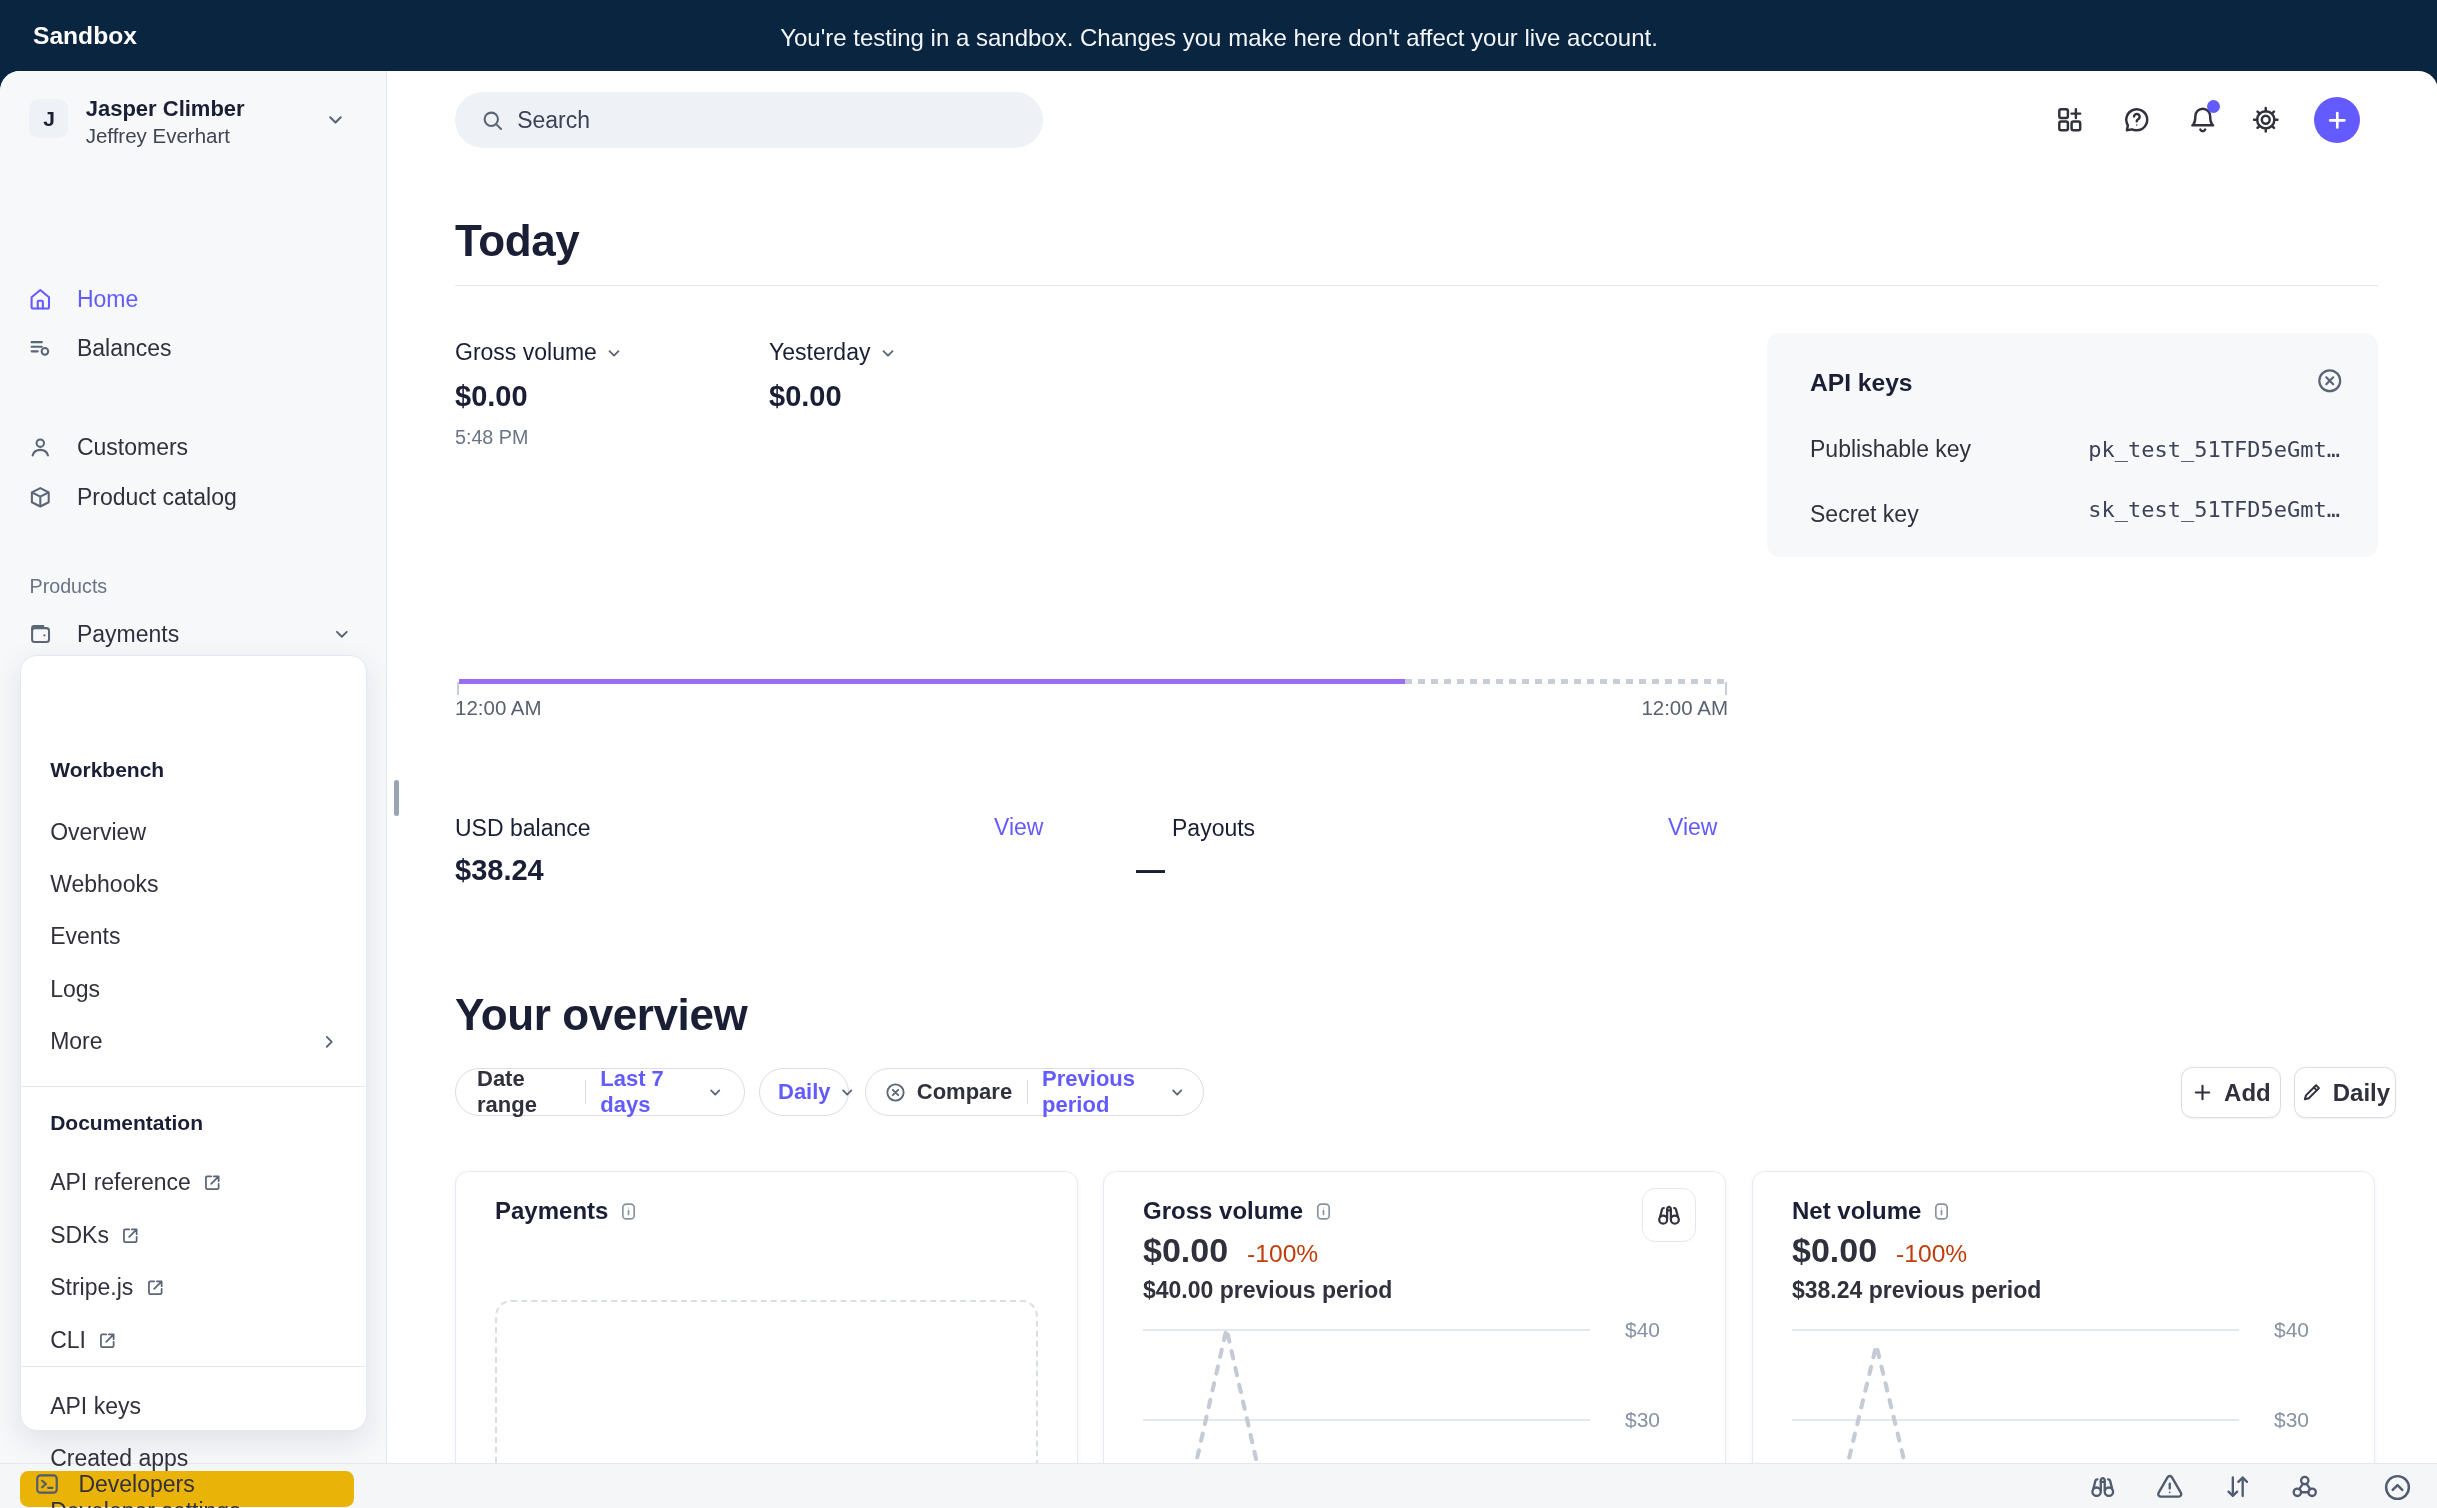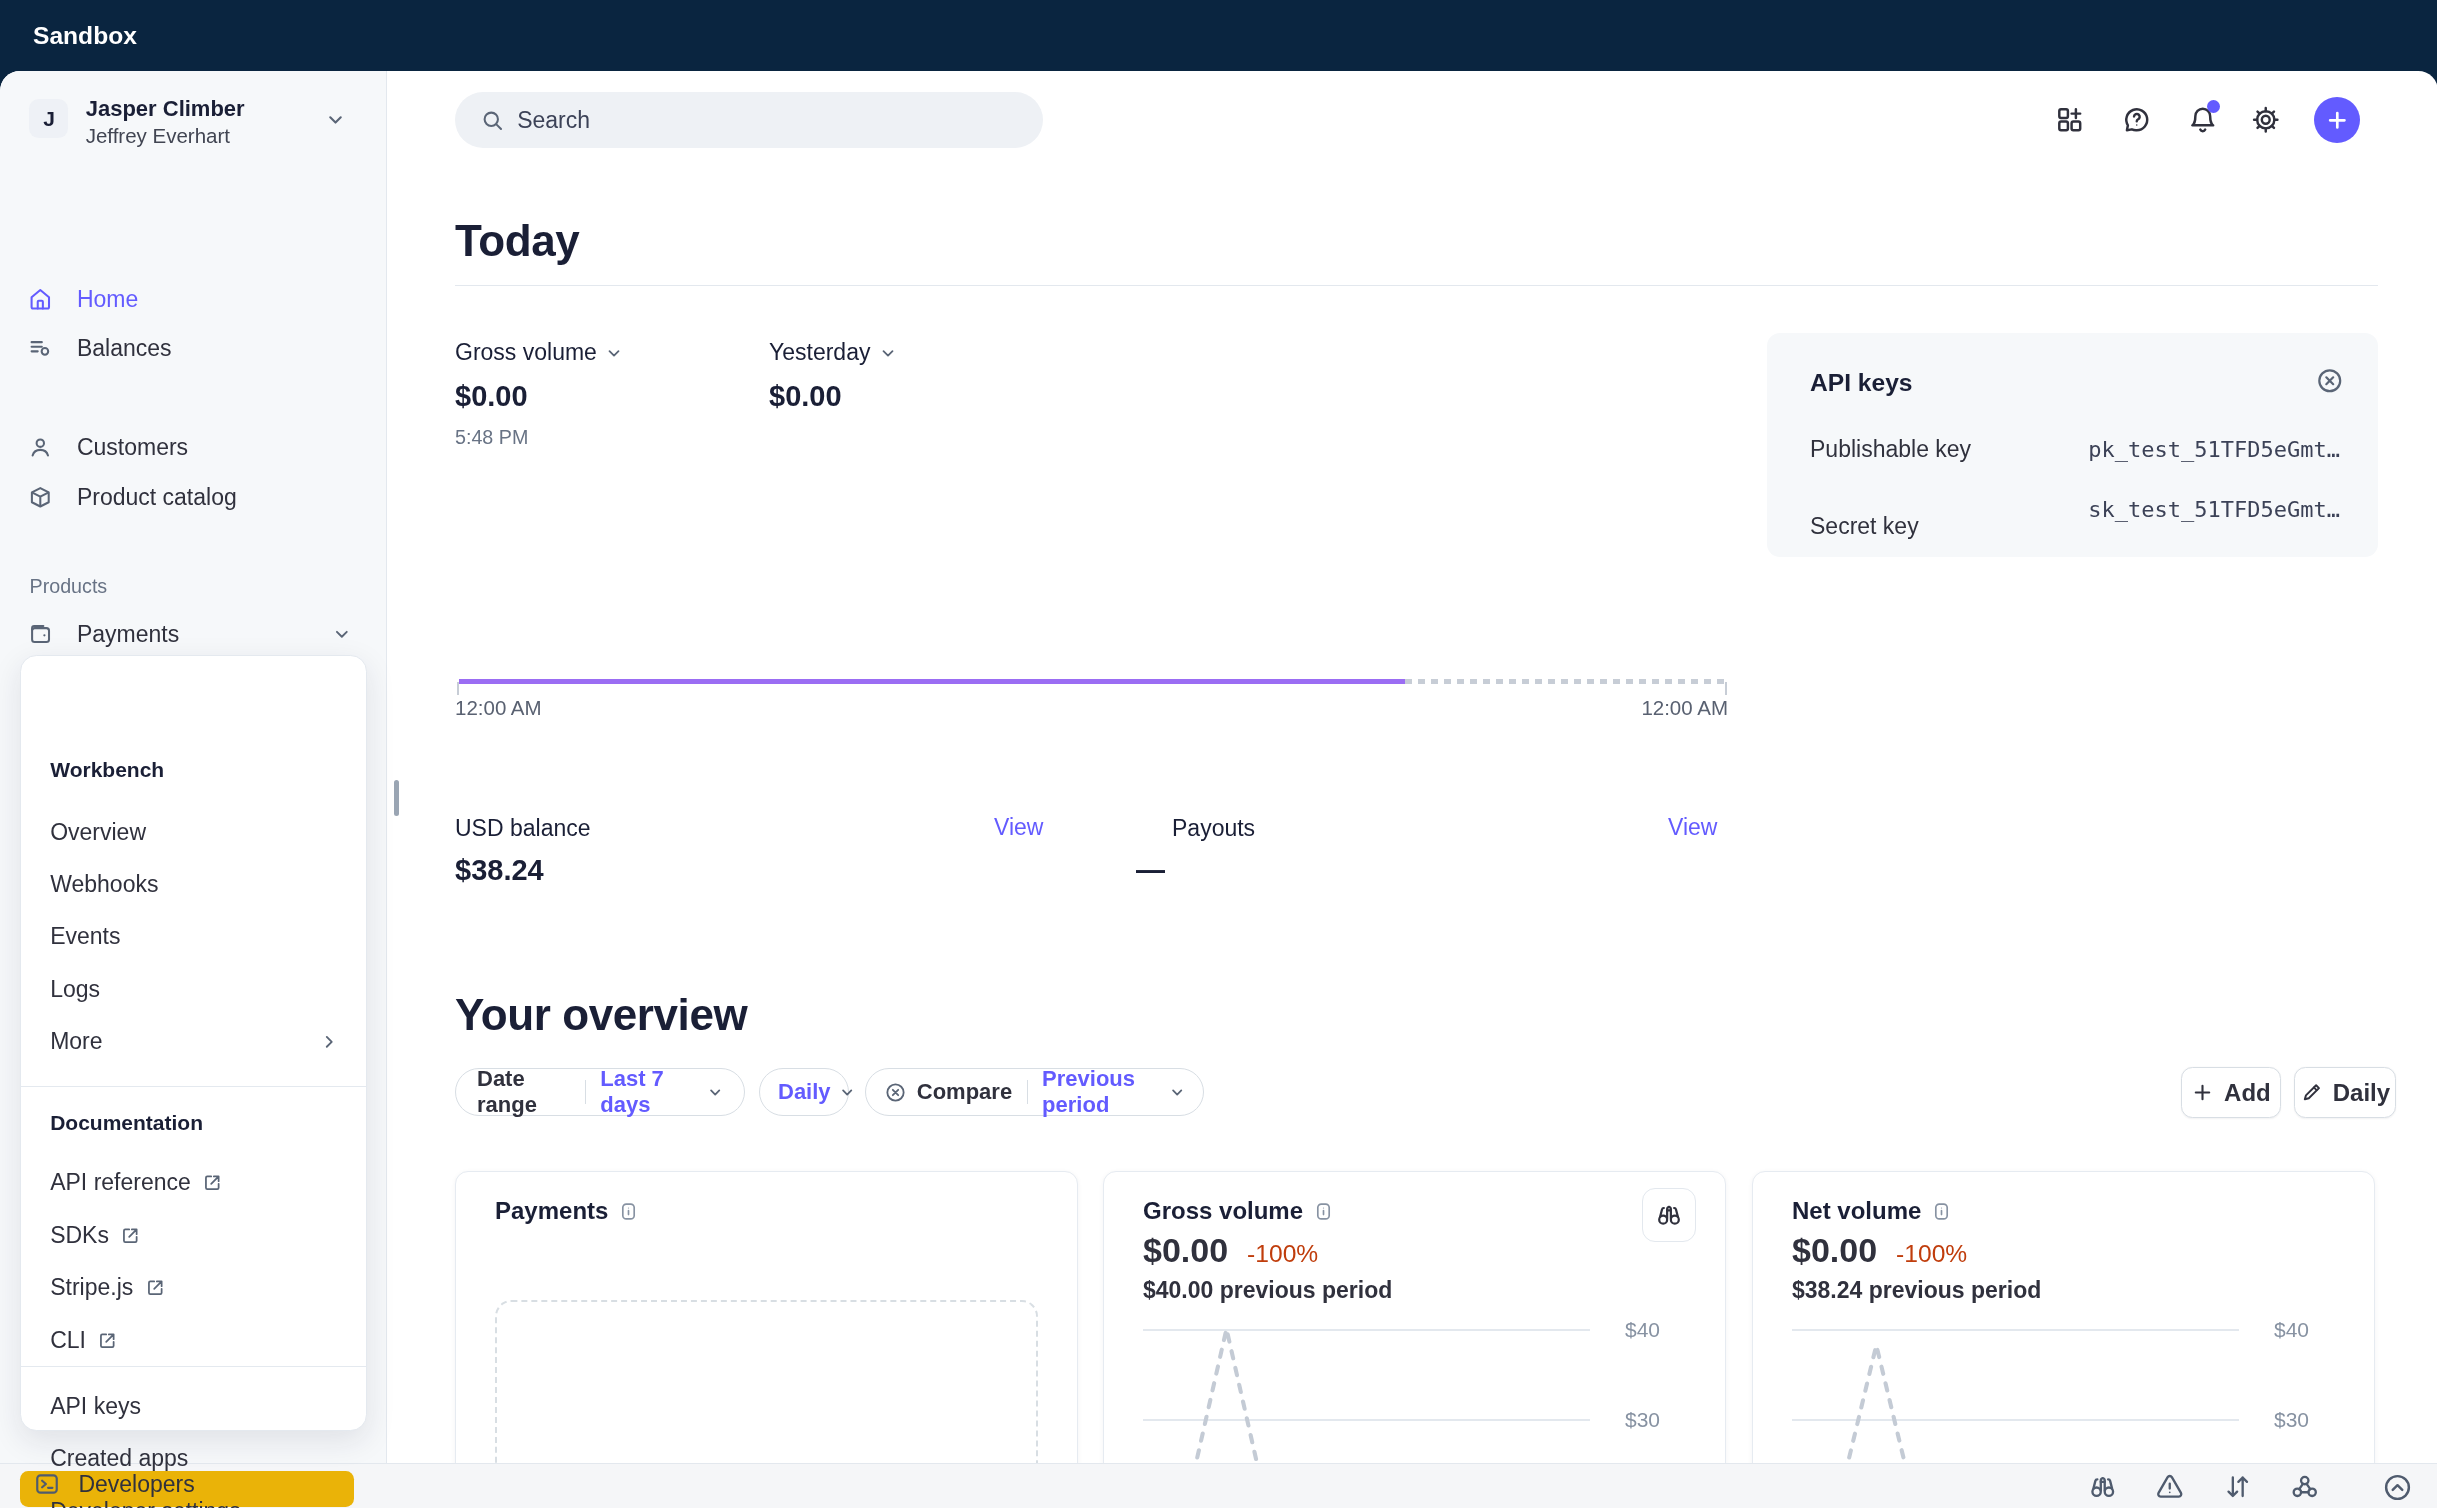--- a/index.html
+++ b/index.html
@@ -110,20 +110,21 @@
 
   svg { display:block; }
 </style>
 </head>
 <body>
 
 <div class="stage">
 
   <div class="banner">
     <div class="app-label">Sandbox</div>
+    <div class="msg">You're testing in a sandbox. Changes you make here don't affect your live account.</div>
   </div>
 
   <div class="app">
     <div class="sidebar-bg"></div>
   </div>
 
   <div class="account">
     <div class="avatar">J</div>
     <div class="acct-name">Jasper Climber</div>
     <div class="acct-sub">Jeffrey Everhart</div>
@@ -341,21 +342,21 @@
   <div class="api-card">
     <div class="api-title">API keys</div>
     <span class="api-close">
       <svg width="29.5" height="29.5" viewBox="0 0 24 24" fill="none" stroke="currentColor" stroke-width="1.8" stroke-linecap="round">
           <circle cx="12" cy="12" r="8.5"></circle>
           <path d="m9.2 9.2 5.6 5.6M14.8 9.2l-5.6 5.6"></path>
         </svg>
     </span>
     <div class="api-row-label" style="top:103px">Publishable key</div>
     <div class="api-row-value" style="top:104px">pk_test_51TFD5eGmt…</div>
-    <div class="api-row-label" style="top:180px">Secret key</div>
+    <div class="api-row-label" style="top:168px">Secret key</div>
     <div class="api-row-value" style="top:164px">sk_test_51TFD5eGmt…</div>
   </div>
 
   <div class="tchart-solid"></div>
   <div class="tchart-dash"></div>
   <div class="tick" style="left:457px"></div>
   <div class="tick" style="left:1725px"></div>
   <div class="xlab" style="left:455px">12:00 AM</div>
   <div class="xlab" style="left:1638px; width:90px; text-align:right">12:00 AM</div>
 

